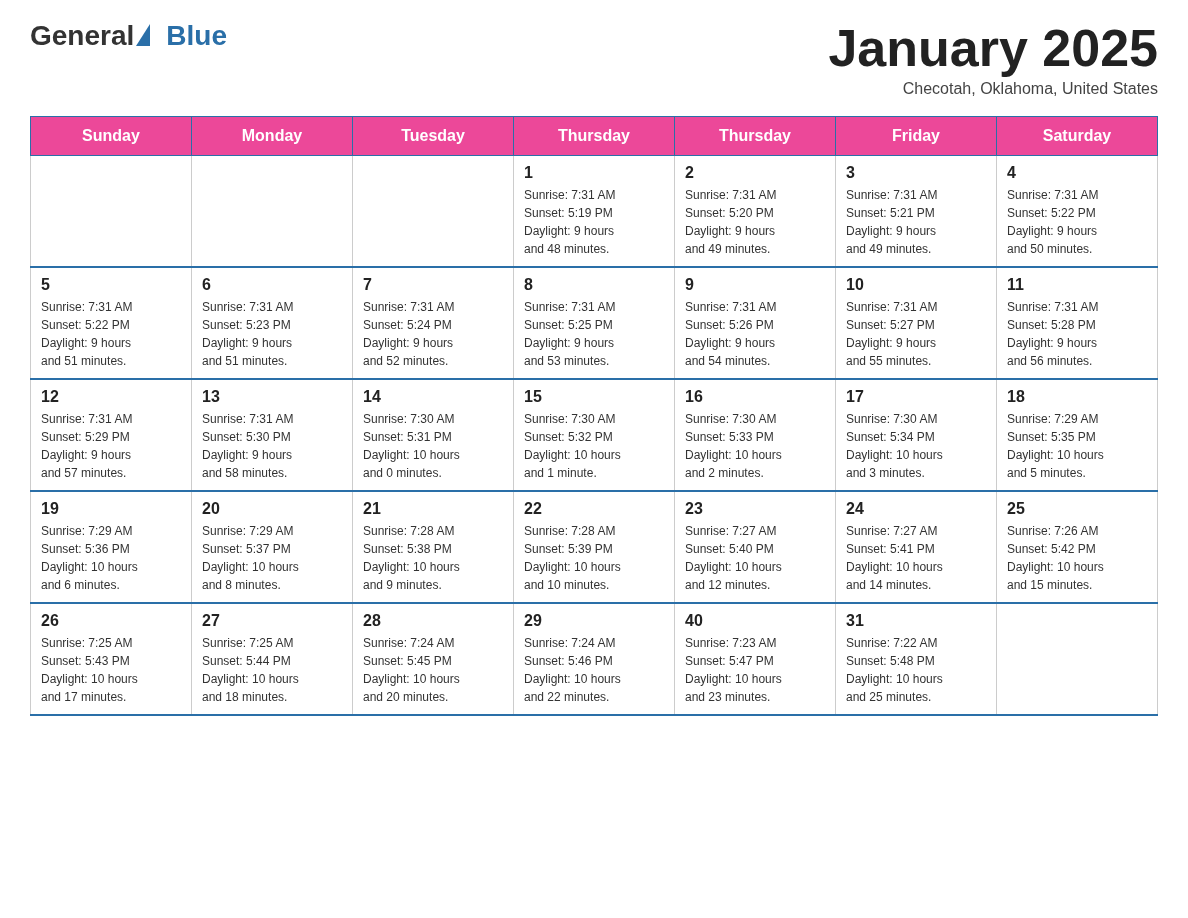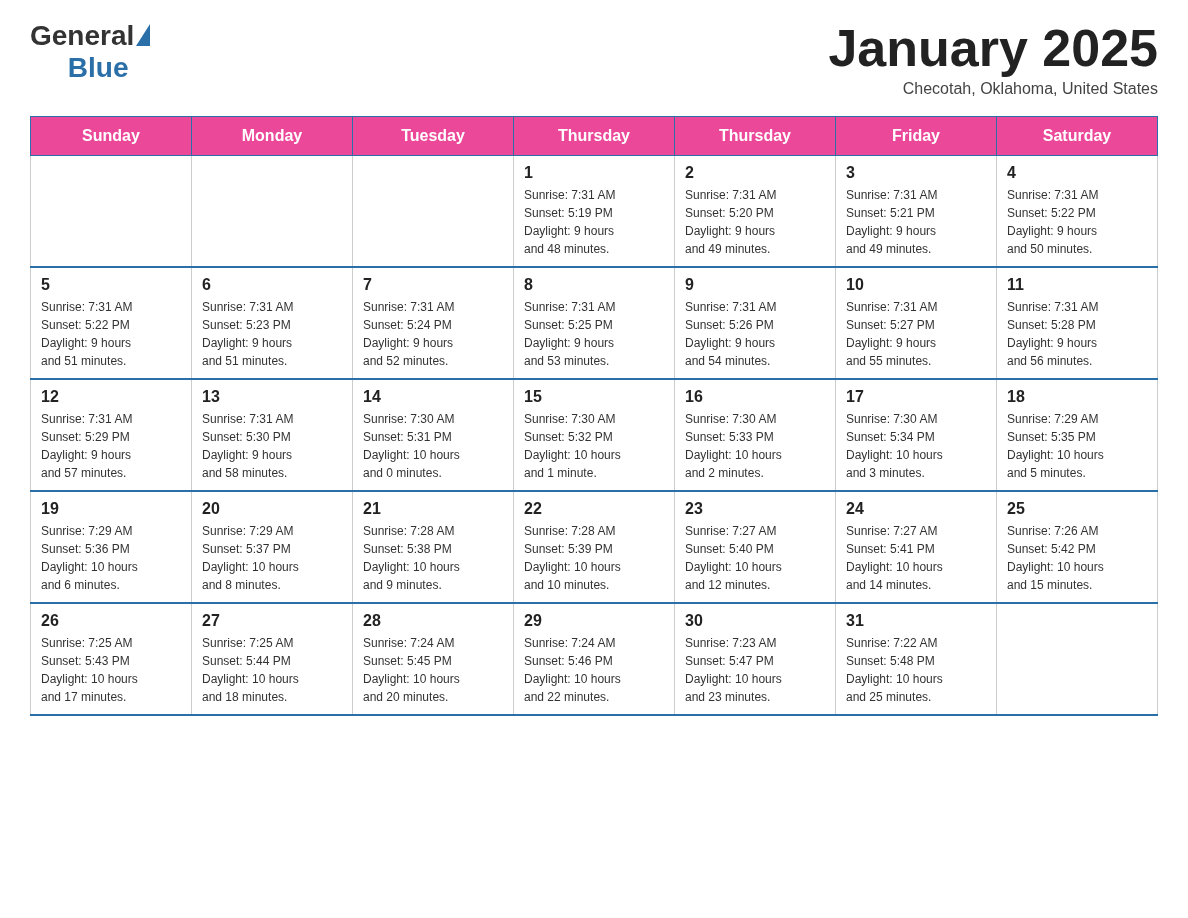--- a/index.html
+++ b/index.html
@@ -11,22 +11,22 @@
       min-height: 918px;
     }
     .header {
       display: flex;
       justify-content: space-between;
       align-items: flex-start;
       margin-bottom: 18px;
     }
     .logo {
       display: flex;
-      flex-direction: column;
-      align-items: center;
+      flex-direction: row;
+      align-items: flex-end;
     }
     .logo-top {
       display: flex;
       align-items: center;
     }
     .logo-general {
       font-size: 28px;
       font-weight: bold;
       color: #333;
     }
@@ -336,21 +336,21 @@
 and 20 minutes.</div>
         </td>
         <td>
           <div class="day-number">29</div>
           <div class="day-info" style="white-space: pre-line;">Sunrise: 7:24 AM
 Sunset: 5:46 PM
 Daylight: 10 hours
 and 22 minutes.</div>
         </td>
         <td>
-          <div class="day-number">30</div>
+          <div class="day-number">40</div>
           <div class="day-info" style="white-space: pre-line;">Sunrise: 7:23 AM
 Sunset: 5:47 PM
 Daylight: 10 hours
 and 23 minutes.</div>
         </td>
         <td>
           <div class="day-number">31</div>
           <div class="day-info" style="white-space: pre-line;">Sunrise: 7:22 AM
 Sunset: 5:48 PM
 Daylight: 10 hours

